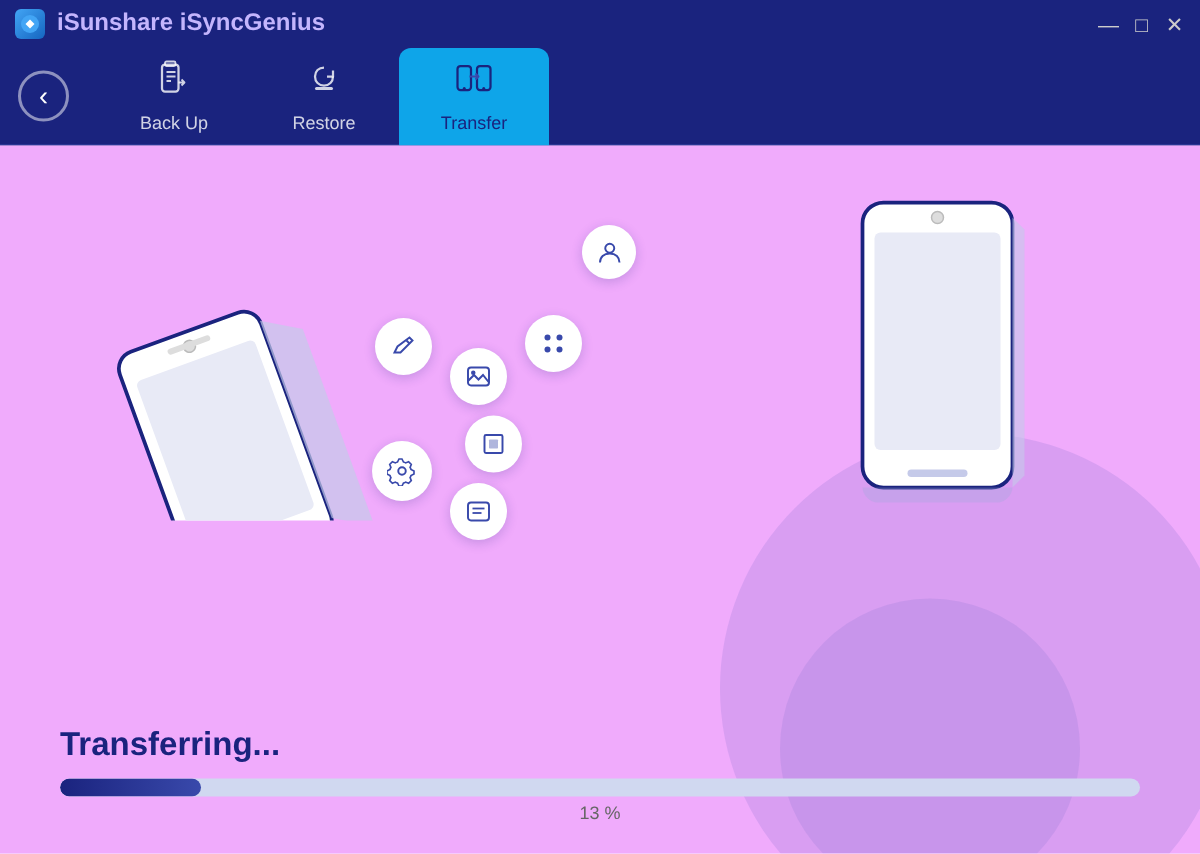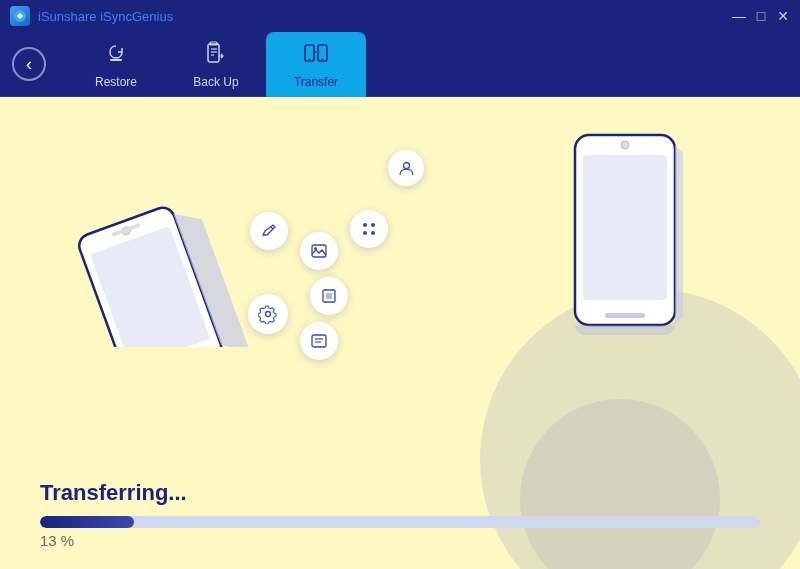--- a/index.html
+++ b/index.html
@@ -31,22 +31,23 @@
       height: 20px;
       background: linear-gradient(135deg, #42a5f5, #1565c0);
       border-radius: 4px;
       display: flex;
       align-items: center;
       justify-content: center;
       font-size: 10px;
       color: white;
     }
     .title-bar-title {
-      font-size: 13px;
-      color: #3b82f6;
+      font-size: 16px;
+      color: #c4b5fd;
+      font-weight: bold;
     }
     .title-bar-controls {
       display: flex;
       gap: 8px;
     }
     .title-bar-btn {
       width: 14px;
       height: 14px;
       display: flex;
       align-items: center;
@@ -108,21 +109,21 @@
     .nav-tab-icon {
       font-size: 20px;
     }
     .nav-tab-label {
       font-size: 12px;
       font-weight: 500;
     }
 
     
     .main-content {
-      background: #fef9c3;
+      background: #f0abfc;
       height: calc(569px - 32px - 65px);
       position: relative;
       overflow: hidden;
       display: flex;
       flex-direction: column;
       align-items: center;
     }
 
     
     .deco-circle-large {
@@ -172,22 +173,22 @@
       border-radius: 6px;
       overflow: hidden;
       position: relative;
     }
     .progress-bar-fill {
       height: 100%;
       border-radius: 6px;
       background: linear-gradient(to right, #1a237e, #3949ab);
     }
     .progress-percent {
-      text-align: left;
-      font-size: 15px;
+      text-align: center;
+      font-size: 12px;
       color: #666;
       margin-top: 4px;
     }
 
     
     .phone-svg-container {
       position: absolute;
     }
   </style>
 </head>
@@ -206,46 +207,46 @@
   <div class="title-bar-controls">
     <span class="title-bar-btn">—</span>
     <span class="title-bar-btn">□</span>
     <span class="title-bar-btn">✕</span>
   </div>
 </div>
 
 <div class="nav-bar">
   <button class="back-btn">‹</button>
   <div class="nav-tabs">
-
-    <div class="nav-tab">
-      <span class="nav-tab-icon">
-        <svg width="26" height="26" viewBox="0 0 26 26" fill="none">
-          <path d="M13 6 C9.5 6 7 8.5 7 12 C7 15.5 9.5 18 13 18 C16.5 18 19 15.5 19 12" stroke="rgba(255,255,255,0.8)" stroke-width="1.5" fill="none"></path>
-          <path d="M19 8 L19 12 L15 12" stroke="rgba(255,255,255,0.8)" stroke-width="1.5" fill="none" stroke-linejoin="round"></path>
-          <rect x="7" y="19" width="12" height="2" rx="1" fill="rgba(255,255,255,0.8)"></rect>
-        </svg>
-      </span>
-      <span class="nav-tab-label">Restore</span>
-    </div>
 
     <div class="nav-tab">
       <span class="nav-tab-icon">
         <svg width="26" height="26" viewBox="0 0 26 26" fill="none">
           <rect x="5" y="4" width="11" height="18" rx="2" stroke="rgba(255,255,255,0.8)" stroke-width="1.5" fill="none"></rect>
           <rect x="7" y="2" width="7" height="3" rx="1" stroke="rgba(255,255,255,0.8)" stroke-width="1.2" fill="none"></rect>
           <line x1="8" y1="9" x2="14" y2="9" stroke="rgba(255,255,255,0.8)" stroke-width="1.2"></line>
           <line x1="8" y1="12" x2="14" y2="12" stroke="rgba(255,255,255,0.8)" stroke-width="1.2"></line>
           <line x1="8" y1="15" x2="11" y2="15" stroke="rgba(255,255,255,0.8)" stroke-width="1.2"></line>
           <path d="M16 16 L20 16 M18 14 L20 16 L18 18" stroke="rgba(255,255,255,0.8)" stroke-width="1.2" fill="none" stroke-linejoin="round"></path>
         </svg>
       </span>
       <span class="nav-tab-label">Back Up</span>
     </div>
 
+    <div class="nav-tab">
+      <span class="nav-tab-icon">
+        <svg width="26" height="26" viewBox="0 0 26 26" fill="none">
+          <path d="M13 6 C9.5 6 7 8.5 7 12 C7 15.5 9.5 18 13 18 C16.5 18 19 15.5 19 12" stroke="rgba(255,255,255,0.8)" stroke-width="1.5" fill="none"></path>
+          <path d="M19 8 L19 12 L15 12" stroke="rgba(255,255,255,0.8)" stroke-width="1.5" fill="none" stroke-linejoin="round"></path>
+          <rect x="7" y="19" width="12" height="2" rx="1" fill="rgba(255,255,255,0.8)"></rect>
+        </svg>
+      </span>
+      <span class="nav-tab-label">Restore</span>
+    </div>
+
 
     <div class="nav-tab active">
       <span class="nav-tab-icon">
         <svg width="26" height="26" viewBox="0 0 26 26" fill="none">
           <rect x="2" y="5" width="9" height="16" rx="2" stroke="#1a237e" stroke-width="1.5" fill="none"></rect>
           <rect x="15" y="5" width="9" height="16" rx="2" stroke="#1a237e" stroke-width="1.5" fill="none"></rect>
           <circle cx="6.5" cy="20" r="1" fill="#1a237e"></circle>
           <circle cx="19.5" cy="20" r="1" fill="#1a237e"></circle>
           <path d="M10 12 L16 12 M14 10 L16 12 L14 14" stroke="#3949ab" stroke-width="1.3" fill="none" stroke-linejoin="round"></path>
         </svg>

